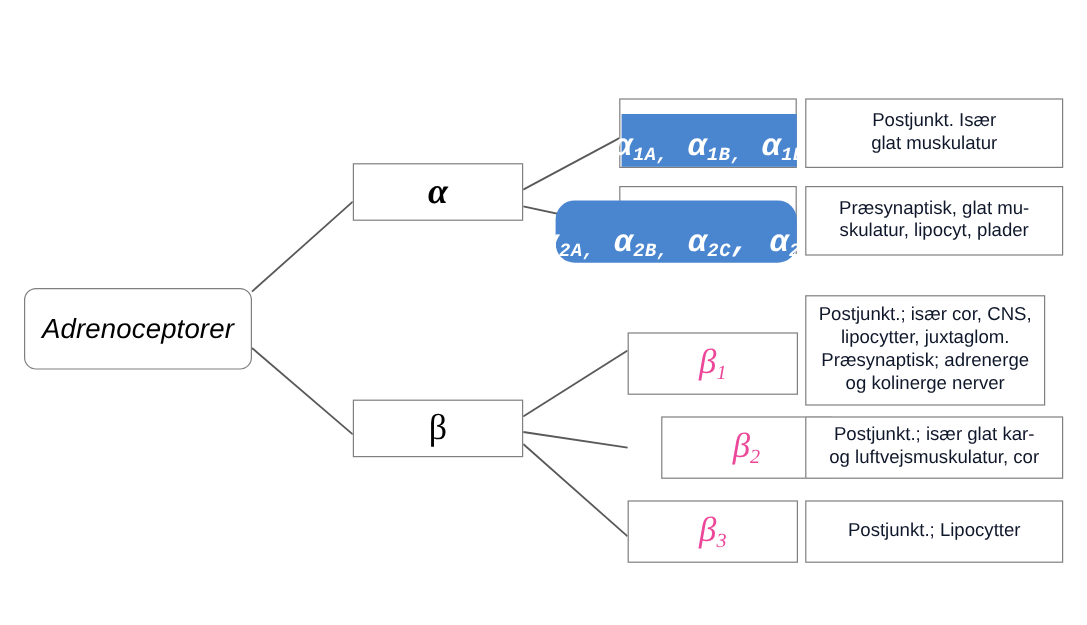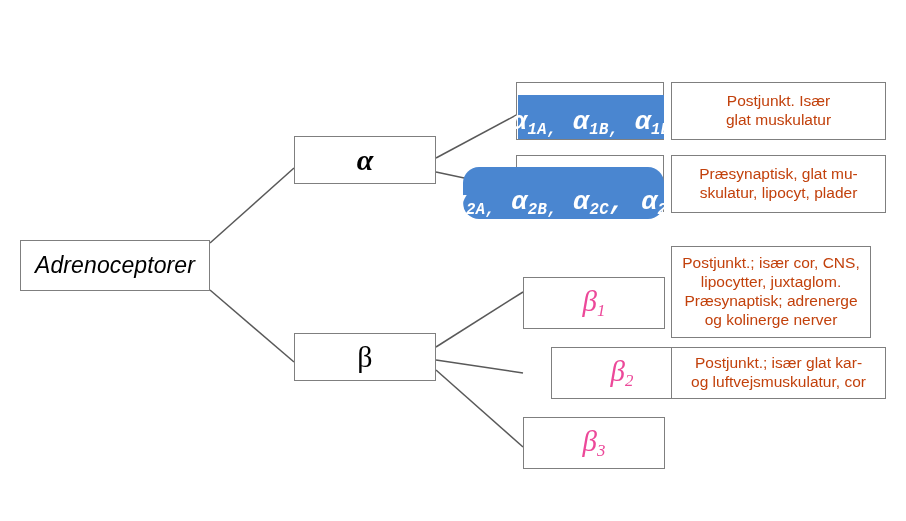--- a/index.html
+++ b/index.html
@@ -68,21 +68,21 @@
   }
   .greek-sub sub {
     font-size: 0.58em;
     vertical-align: -0.28em;
     font-style: italic;
   }
   .desc {
     font-family: "Liberation Sans", sans-serif;
     font-size: 15.5px;
     line-height: 1.22;
-    color: #c2410c;
+    color: #0f172a;
     padding: 0 4px;
     white-space: pre-line;
   }
   .highlight {
     position: absolute;
     box-sizing: border-box;
     background: #4a86d0;
     display: flex;
     align-items: flex-end;
     justify-content: center;
@@ -111,21 +111,21 @@
       <line x1="210" y1="243" x2="294" y2="168"></line>
       <line x1="210" y1="290" x2="294" y2="362"></line>
       <line x1="436" y1="158" x2="522" y2="112"></line>
       <line x1="436" y1="172" x2="520" y2="190"></line>
       <line x1="436" y1="347" x2="523" y2="292"></line>
       <line x1="436" y1="360" x2="523" y2="373"></line>
       <line x1="436" y1="370" x2="523" y2="447"></line>
     </g>
   </svg>
 
-  <div class="node" style="left:20px; top:240px; width:190px; height:51px;">
+  <div class="node" style="left:20px; top:240px; width:190px; height:68px;border-radius:10px;">
     <span class="root-label">Adrenoceptorer</span>
   </div>
 
   <div class="node" style="left:294px; top:136px; width:142px; height:48px;">
     <span class="greek-bold">α</span>
   </div>
 
   <div class="node" style="left:294px; top:333px; width:142px; height:48px;">
     <span class="greek-plain">β</span>
   </div>
@@ -177,14 +177,17 @@
     <span class="desc">Postjunkt.; især glat kar-
 og luftvejsmuskulatur, cor</span>
   </div>
 
   <div class="node" style="left:523px; top:417px; width:142px; height:52px;">
     <span class="greek-sub">
       <span>β</span><sub>3</sub>
     </span>
   </div>
 
+  <div class="node" style="left:671px; top:417px; width:215px; height:52px;">
+    <span class="desc">Postjunkt.; Lipocytter</span>
+  </div>
 
 </div>
 
 </body></html>

